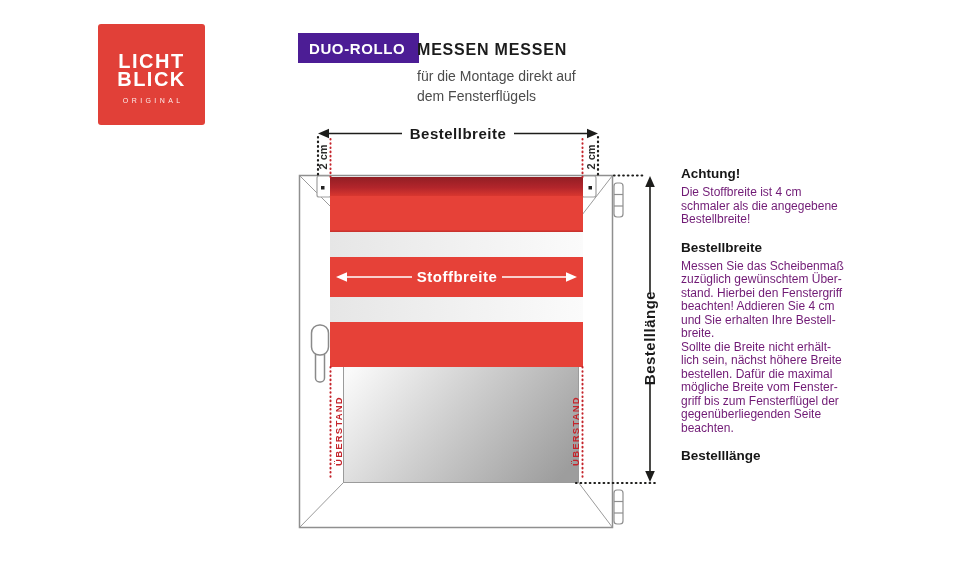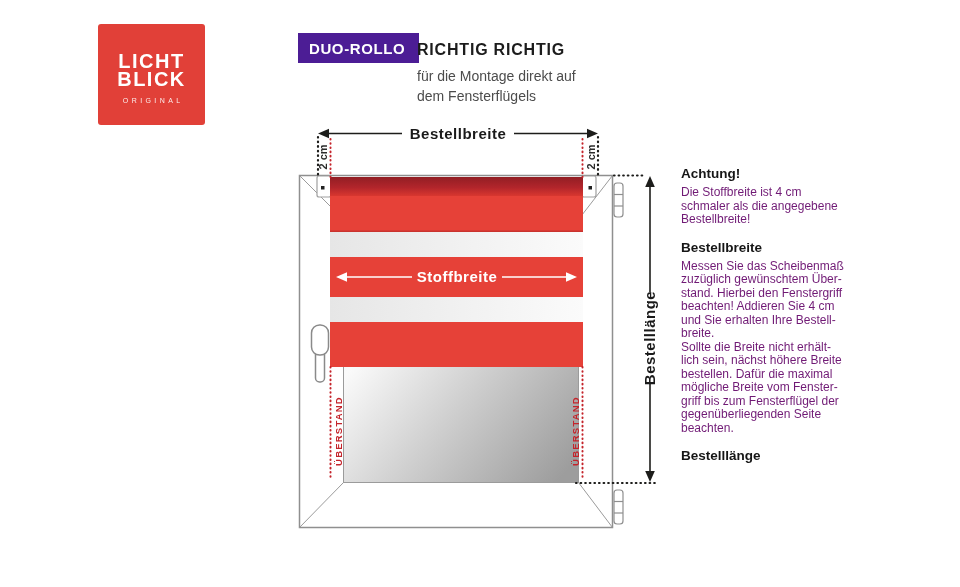--- a/index.html
+++ b/index.html
@@ -60,21 +60,21 @@
 </head>
 <body>
 
 <div class="abs logo">
   <div class="logo-wordmark">LICHT
 BLICK</div>
   <div class="logo-original">ORIGINAL</div>
 </div>
 
 <div class="abs badge">DUO-ROLLO</div>
-<div class="abs page-title">RICHTIG RICHTIG</div>
+<div class="abs page-title">MESSEN MESSEN</div>
 <div class="abs page-subtitle">für die Montage direkt auf
 dem Fensterflügels</div>
 
 <svg width="960" height="587" viewBox="0 0 960 587">
   <defs>
     <linearGradient id="glassGrad" x1="0" y1="0" x2="1" y2="0.9">
       <stop offset="0" stop-color="#efefef"></stop>
       <stop offset="0.3" stop-color="#fafafa"></stop>
       <stop offset="0.62" stop-color="#cfcfcf"></stop>
       <stop offset="1" stop-color="#9d9d9d"></stop>

